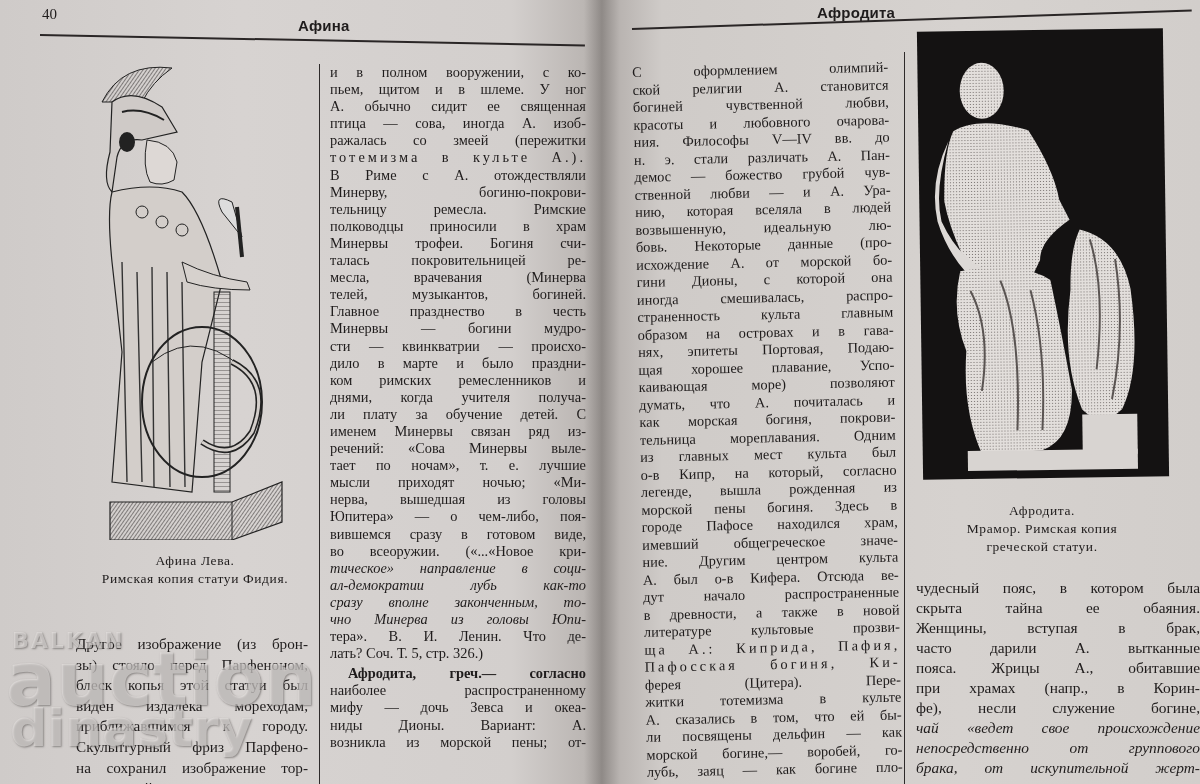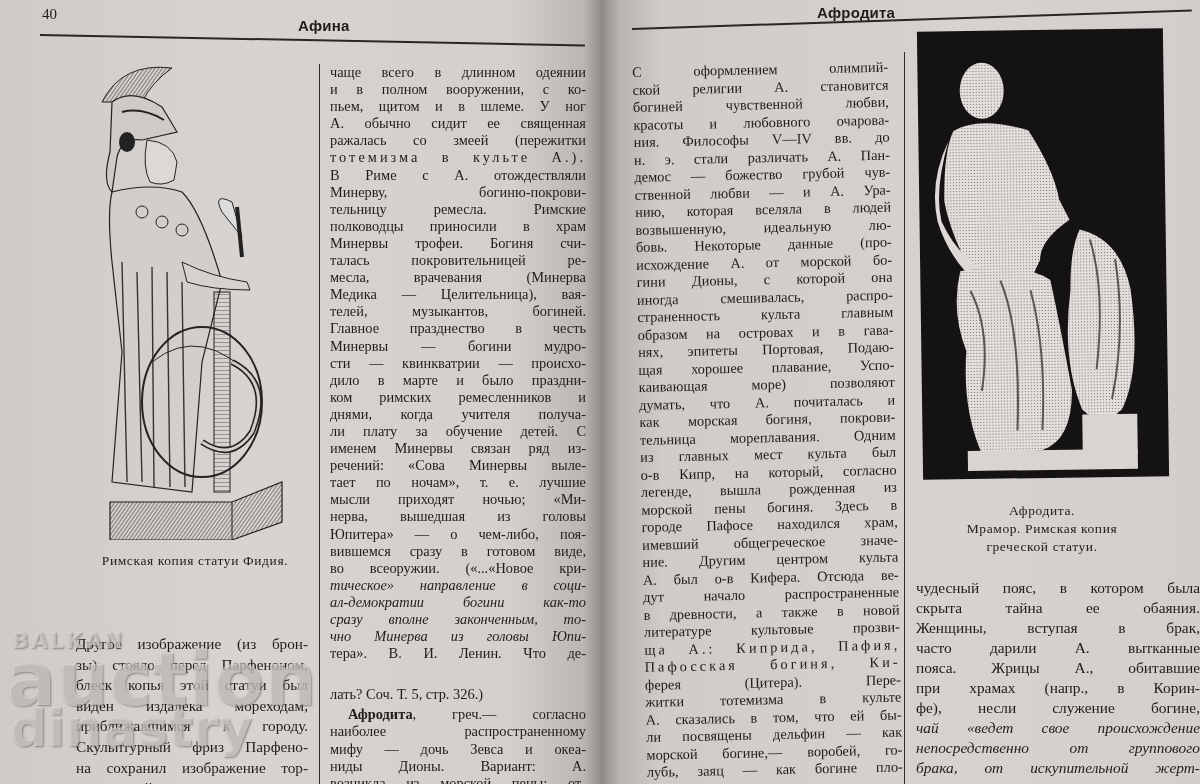--- a/index.html
+++ b/index.html
@@ -37,21 +37,21 @@
   }
   .rule-left { left: 40px; top: 34px; width: 545px; transform: rotate(1.1deg); }
   .rule-right { left: 30px; top: 28px; width: 560px; transform: rotate(-1.9deg); }
   .col-divider { position: absolute; width: 0; border-left: 1.5px solid #2e2a2a; }
   .col {
     position: absolute; font-size: 15.2px; line-height: 20.6px;
     text-align: justify; text-align-last: justify;
     font-family: "Liberation Serif", serif;
   }
   .col .line { display: block; white-space: nowrap; }
-  .col .line.last { text-align-last: left; margin-top: 24px; }
+  .col .line.last { text-align-last: left; }
   .italic { font-style: italic; }
   .spaced { letter-spacing: 3px; }
   .caption {
     position: absolute; text-align: center; font-size: 13.5px; line-height: 18px;
     font-family: "Liberation Serif", serif; letter-spacing: 0.6px;
   }
   .figure-box { position: absolute; }
   .watermark {
     position: absolute; left: 6px; top: 628px; pointer-events: none;
     font-family: "DejaVu Sans", sans-serif; font-weight: bold;
@@ -107,74 +107,74 @@
         <path d="M70 300 Q120 260 175 320" stroke="#222" fill="none" stroke-width="1"></path>
 
         <path d="M150 300 Q190 320 170 370 Q150 400 120 380" stroke="#222" fill="none" stroke-width="6"></path>
         <path d="M150 300 Q190 320 170 370 Q150 400 120 380" stroke="#d3ceca" fill="none" stroke-width="3"></path>
 
         <path d="M28 440 L150 440 L200 420 L200 460 L150 478 L28 478 Z" fill="url(#hatch)" stroke="#222" stroke-width="1.2"></path>
         <path d="M150 440 L150 478" stroke="#222"></path>
       </svg>
     </div>
     <div class="caption" style="left:70px; top:552px; width:250px;">
+      <span style="display:block">Афина Лева.</span>
       <span style="display:block">Римская копия статуи Фидия.</span>
     </div>
 
     <div class="col" style="left:76px; top:634px; width:232px;">
       <span class="line">Другое изображение (из брон-</span>
       <span class="line">зы) стояло перед Парфеноном,</span>
       <span class="line">блеск копья этой статуи был</span>
       <span class="line">виден издалека мореходам,</span>
       <span class="line">приближавшимся к городу.</span>
       <span class="line">Скульптурный фриз Парфено-</span>
       <span class="line">на сохранил изображение тор-</span>
       <span class="line">жественной процессии в за-</span>
     </div>
 
     <div class="col-divider" style="left:319px; top:64px; height:720px;"></div>
 
     <div class="col" style="left:330px; top:64px; width:256px; line-height:17.1px; font-size:14.4px;">
-      <span class="line">чаще всего в длинном одеянии</span>
       <span class="line">и в полном вооружении, с ко-</span>
       <span class="line">пьем, щитом и в шлеме. У ног</span>
       <span class="line">А. обычно сидит ее священная</span>
+      <span class="line">птица — сова, иногда А. изоб-</span>
       <span class="line">ражалась со змеей (пережитки</span>
       <span class="line spaced">тотемизма в культе А.).</span>
       <span class="line">В Риме с А. отождествляли</span>
       <span class="line">Минерву, богиню-покрови-</span>
       <span class="line">тельницу ремесла. Римские</span>
       <span class="line">полководцы приносили в храм</span>
       <span class="line">Минервы трофеи. Богиня счи-</span>
       <span class="line">талась покровительницей ре-</span>
       <span class="line">месла, врачевания (Минерва</span>
-      <span class="line">Медика — Целительница), вая-</span>
       <span class="line">телей, музыкантов, богиней.</span>
       <span class="line">Главное празднество в честь</span>
       <span class="line">Минервы — богини мудро-</span>
       <span class="line">сти — квинкватрии — происхо-</span>
       <span class="line">дило в марте и было праздни-</span>
       <span class="line">ком римских ремесленников и</span>
       <span class="line">днями, когда учителя получа-</span>
       <span class="line">ли плату за обучение детей. С</span>
       <span class="line">именем Минервы связан ряд из-</span>
       <span class="line">речений: «Сова Минервы выле-</span>
       <span class="line">тает по ночам», т. е. лучшие</span>
       <span class="line">мысли приходят ночью; «Ми-</span>
       <span class="line">нерва, вышедшая из головы</span>
       <span class="line">Юпитера» — о чем-либо, поя-</span>
       <span class="line">вившемся сразу в готовом виде,</span>
       <span class="line">во всеоружии. («...«Новое кри-</span>
       <span class="line italic">тическое» направление в соци-</span>
-      <span class="line italic">ал-демократии богини как-то</span>
+      <span class="line italic">ал-демократии лубь как-то</span>
       <span class="line italic">сразу вполне законченным, то-</span>
       <span class="line italic">чно Минерва из головы Юпи-</span>
       <span class="line">тера». В. И. Ленин. Что де-</span>
       <span class="line last">лать? Соч. Т. 5, стр. 326.)</span>
-      <span class="line" style="padding-left:18px; margin-top:3px;"><b>Афродита</b><span>, греч.— согласно</span></span>
+      <span class="line" style="padding-left:18px; margin-top:3px;font-weight:bold;"><b>Афродита</b><span>, греч.— согласно</span></span>
       <span class="line">наиболее распространенному</span>
       <span class="line">мифу — дочь Зевса и океа-</span>
       <span class="line">ниды Дионы. Вариант: А.</span>
       <span class="line">возникла из морской пены; от-</span>
     </div>
 
     <div class="watermark">
       <span class="wm-1">BALKAN</span>
       <span class="wm-2">auction</span>
       <span class="wm-3">dinastry</span>

